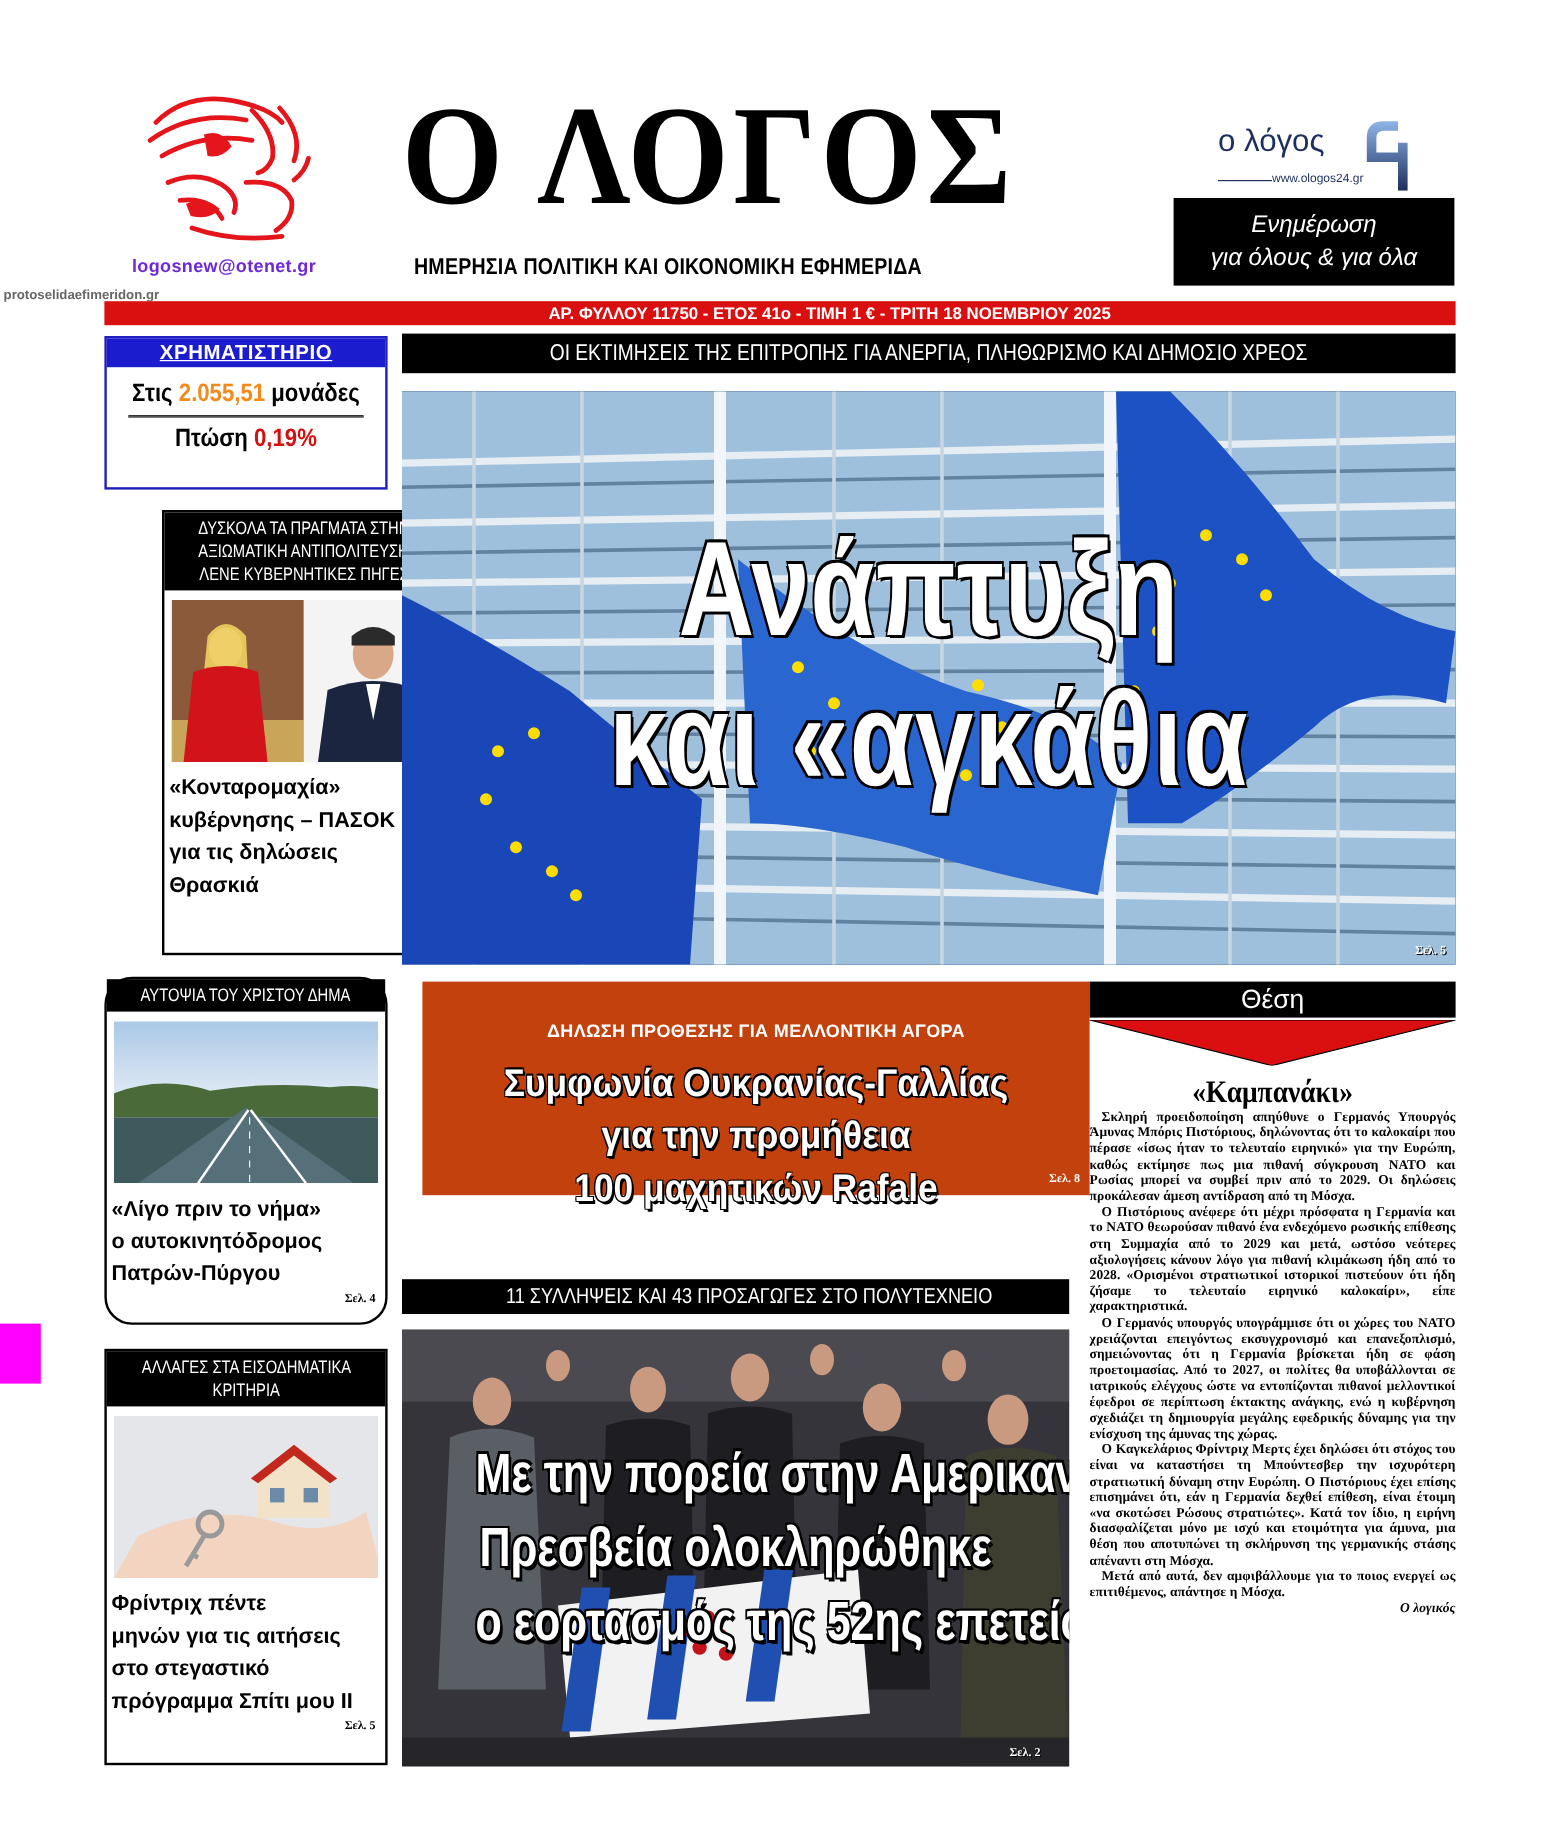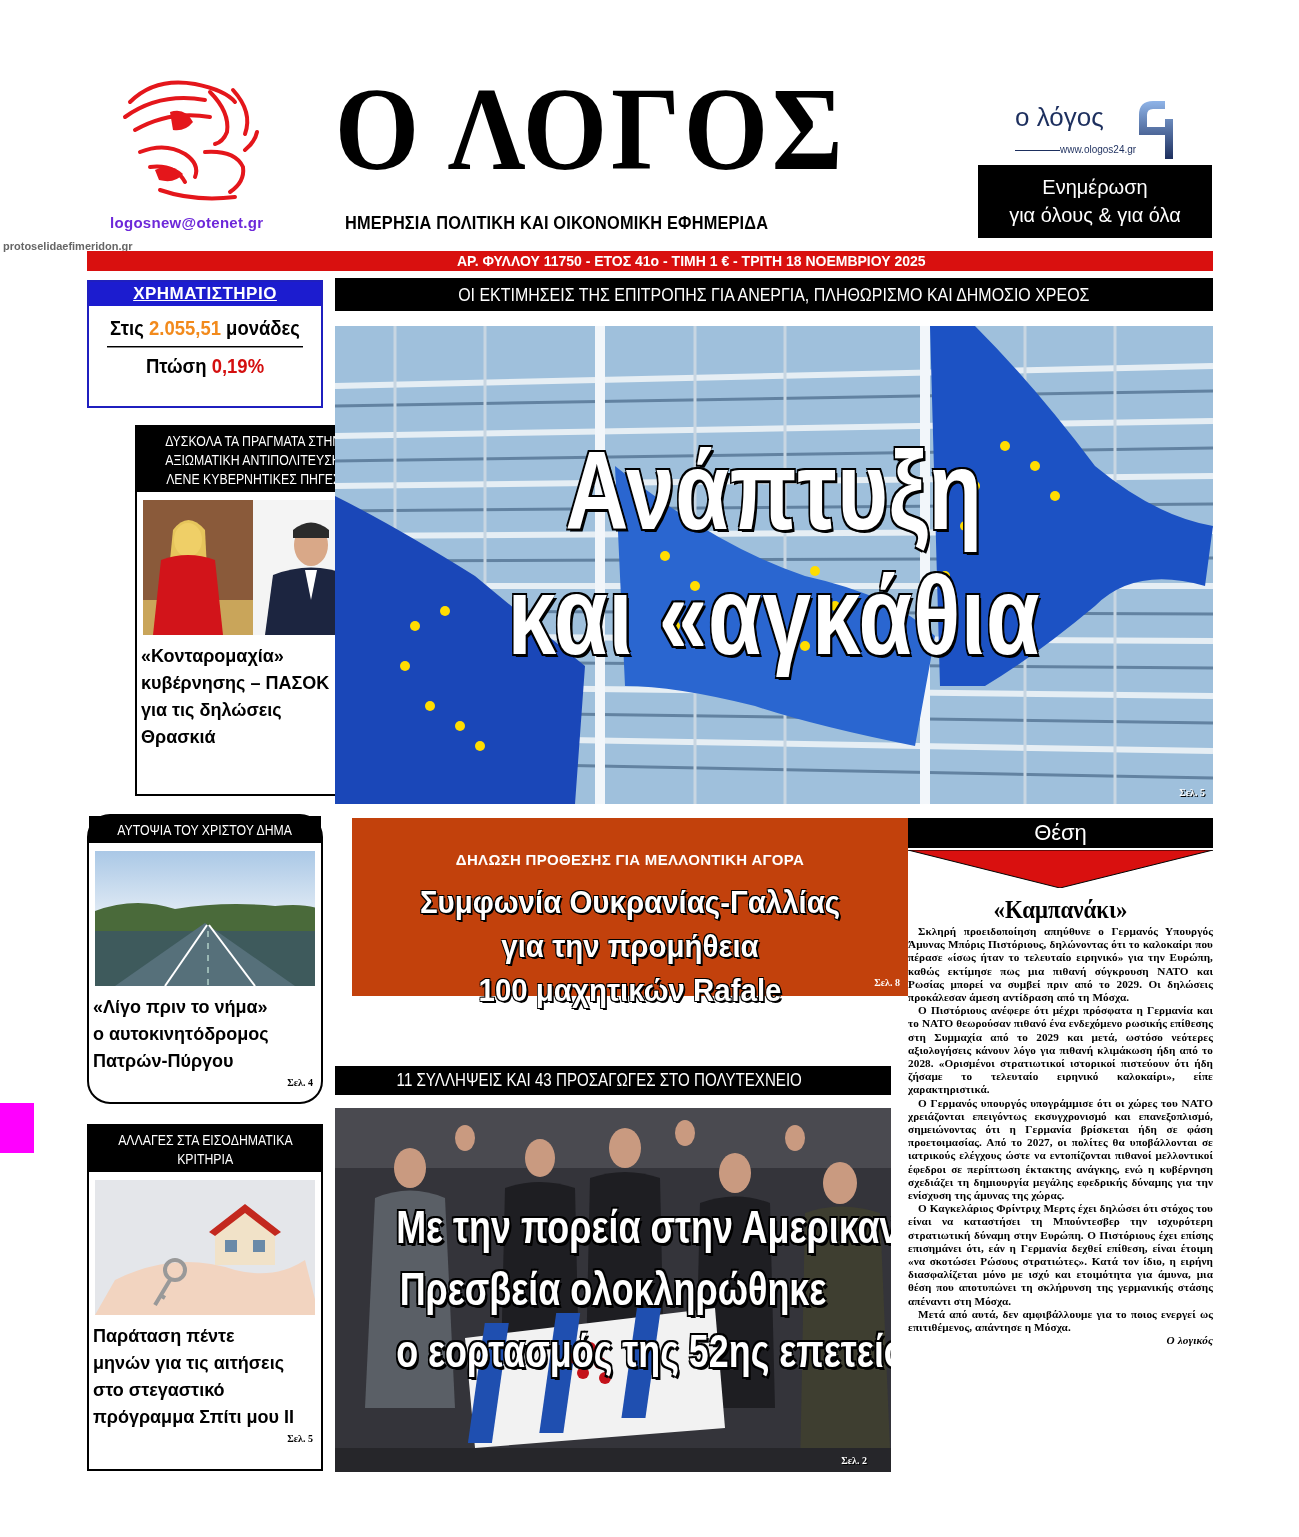--- a/index.html
+++ b/index.html
@@ -10,21 +10,21 @@
   .logo-art { position: absolute; left: 115px; top: 72px; width: 150px; height: 140px; }
   .email { position: absolute; left: 110px; top: 214px; width: 200px; font-size: 15px; font-weight: bold; color: #6d28d9; letter-spacing: 0.3px; font-family: "Liberation Sans Narrow", "Liberation Sans", sans-serif; }
   .watermark { position: absolute; left: 3px; top: 240px; font-size: 11px; font-weight: bold; color: #666; }
   .masthead-title { position: absolute; left: 333px; top: 70px; width: 560px; text-align: center; font-family: "Liberation Serif", serif; font-weight: bold; font-size: 118px; line-height: 120px; letter-spacing: 4px; transform: scaleX(0.92); transform-origin: left center; }
   .subtitle { position: absolute; left: 345px; top: 212px; font-size: 19px; font-weight: bold; letter-spacing: 0.2px; transform: scaleX(0.86); transform-origin: left; white-space: nowrap; }
   .site-logo { position: absolute; left: 1015px; top: 92px; width: 180px; height: 70px; }
   .site-logo .name { position: absolute; left: 0; top: 10px; font-size: 26px; color: #1d2f5e; }
   .site-logo .url { position: absolute; left: 45px; top: 52px; font-size: 10px; color: #1d2f5e; }
   .site-logo .rule { position: absolute; left: 0; top: 58px; width: 45px; height: 1px; background: #1d2f5e; }
   .site-logo .mark { position: absolute; left: 120px; top: 5px; width: 40px; height: 62px; }
-  .slogan { position: absolute; left: 978px; top: 165px; width: 234px; height: 73px; background: #000; color: #fff; font-size: 20px; text-align: center; line-height: 28px; padding-top: 8px; }
+  .slogan { position: absolute; left: 978px; top: 165px; width: 234px; height: 73px; background: #000; color: #fff; font-style: italic; font-size: 20px; text-align: center; line-height: 28px; padding-top: 8px; }
 
   .issue-bar { position: absolute; left: 87px; top: 251px; width: 1126px; height: 20px; background: #d9100f; }
   .issue-bar span { position: absolute; left: 370px; top: 2px; color: #fff; font-weight: bold; font-size: 14px; white-space: nowrap; }
 
   
   .stock-box { position: absolute; left: 87px; top: 280px; width: 236px; height: 128px; border: 2px solid #1f1fbf; }
   .stock-box .hdr { height: 24px; background: #1c1ccf; color: #fff; font-weight: bold; font-size: 17px; text-align: center; line-height: 24px; letter-spacing: 0.5px; text-decoration: underline; }
   .stock-box .line1 { margin-top: 10px; text-align: center; font-size: 21px; font-weight: bold; transform: scaleX(0.88); white-space: nowrap; }
   .stock-box .orange { color: #f28a1c; }
   .stock-box .red { color: #d40f0f; }
@@ -43,21 +43,21 @@
   .lead-bar .inner { display: inline-block; transform: scaleX(0.84); }
   .lead-photo { position: absolute; left: 335px; top: 326px; width: 878px; height: 478px; overflow: hidden; background: #3a6aa8; }
   .lead-title { position: absolute; left: 0; width: 100%; text-align: center; color: #fff; font-weight: bold; font-size: 112px; line-height: 110px; text-shadow: 3px 3px 0 #000, -2px -2px 0 #000, 2px -2px 0 #000, -2px 2px 0 #000; transform: scaleX(0.78); letter-spacing: 1px; }
   .page-ref { position: absolute; color: #fff; font-size: 10px; font-weight: bold; font-family: "Liberation Serif", serif; text-shadow: 1px 1px 0 #000; }
 
   
   .blue-box { position: absolute; left: 352px; top: 818px; width: 556px; height: 178px; background: #c2410c; color: #fff; text-align: center; }
   .blue-box .kicker { margin-top: 33px; font-size: 15px; font-weight: bold; letter-spacing: 0.3px; }
   .blue-box .title { margin-top: 12px; font-size: 32px; font-weight: bold; line-height: 44px; text-shadow: 2px 2px 0 #000, -1px -1px 0 #000, 1px -1px 0 #000, -1px 1px 0 #000; transform: scaleX(0.92); }
 
-  .protest-bar { position: absolute; left: 335px; top: 1066px; width: 556px; height: 29px; background: #000; color: #fff; font-size: 18px; line-height: 29px; text-align: left; white-space: nowrap; padding-left: 23px; }
+  .protest-bar { position: absolute; left: 335px; top: 1066px; width: 556px; height: 29px; background: #000; color: #fff; font-size: 18px; line-height: 29px; text-align: center; white-space: nowrap; padding-left: 23px; }
   .protest-bar .inner { display: inline-block; transform: scaleX(0.84); }
   .protest-photo { position: absolute; left: 335px; top: 1108px; width: 556px; height: 364px; overflow: hidden; background: #2a2a2e; }
   .protest-title { position: absolute; left: 0; width: 100%; top: 88px; text-align: center; color: #fff; font-weight: bold; font-size: 46px; line-height: 62px; text-shadow: 3px 3px 0 #000, -2px -2px 0 #000, 2px -2px 0 #000, -2px 2px 0 #000; transform: scaleX(0.78); white-space: nowrap; }
 
   
   .thesi-bar { position: absolute; left: 908px; top: 818px; width: 305px; height: 30px; background: #000; color: #fff; text-align: center; font-size: 22px; line-height: 30px; }
   .thesi-arrow { position: absolute; left: 908px; top: 850px; width: 305px; height: 38px; }
   .op-title { position: absolute; left: 908px; top: 895px; width: 305px; text-align: center; font-family: "Liberation Serif", serif; font-weight: bold; font-size: 26px; transform: scaleX(0.88); }
   .op-body { position: absolute; left: 908px; top: 925px; width: 305px; font-family: "Liberation Serif", serif; font-weight: bold; font-size: 11.2px; line-height: 13.2px; text-align: justify; letter-spacing: 0.1px; }
   .op-body p { text-indent: 10px; }
@@ -198,21 +198,21 @@
       <path d="M20 100 Q80 70 140 90 Q180 100 210 80 L224 135 L0 135 Z" fill="#f2d4c0"></path>
       <path d="M120 50 L150 28 L180 50 L180 85 L120 85 Z" fill="#f1e2c8"></path>
       <path d="M114 52 L150 24 L186 52 L180 56 L150 33 L120 56 Z" fill="#c3281e"></path>
       <rect x="130" y="60" width="12" height="12" fill="#6a8aa8"></rect>
       <rect x="158" y="60" width="12" height="12" fill="#6a8aa8"></rect>
       <circle cx="80" cy="90" r="10" fill="none" stroke="#999" stroke-width="4"></circle>
       <path d="M75 100 L60 125 M65 115 L70 118" stroke="#999" stroke-width="4"></path>
     </svg>
   </div>
   <div class="headline">
-    <div>Παράταση πέντε</div>
+    <div>Φρίντριχ πέντε</div>
     <div>μηνών για τις αιτήσεις</div>
     <div>στο στεγαστικό</div>
     <div>πρόγραμμα Σπίτι μου ΙΙ</div>
   </div>
   <div class="page">Σελ. 5</div>
 </div>
 
 <div class="lead-bar">
   <span class="inner">ΟΙ ΕΚΤΙΜΗΣΕΙΣ ΤΗΣ ΕΠΙΤΡΟΠΗΣ ΓΙΑ ΑΝΕΡΓΙΑ, ΠΛΗΘΩΡΙΣΜΟ ΚΑΙ ΔΗΜΟΣΙΟ ΧΡΕΟΣ</span>
 </div>

